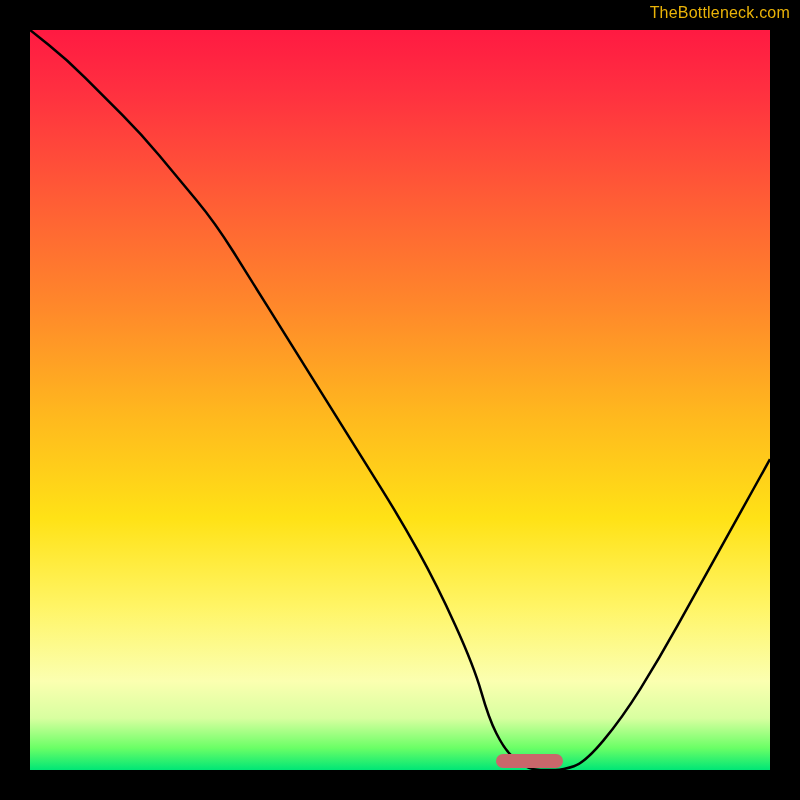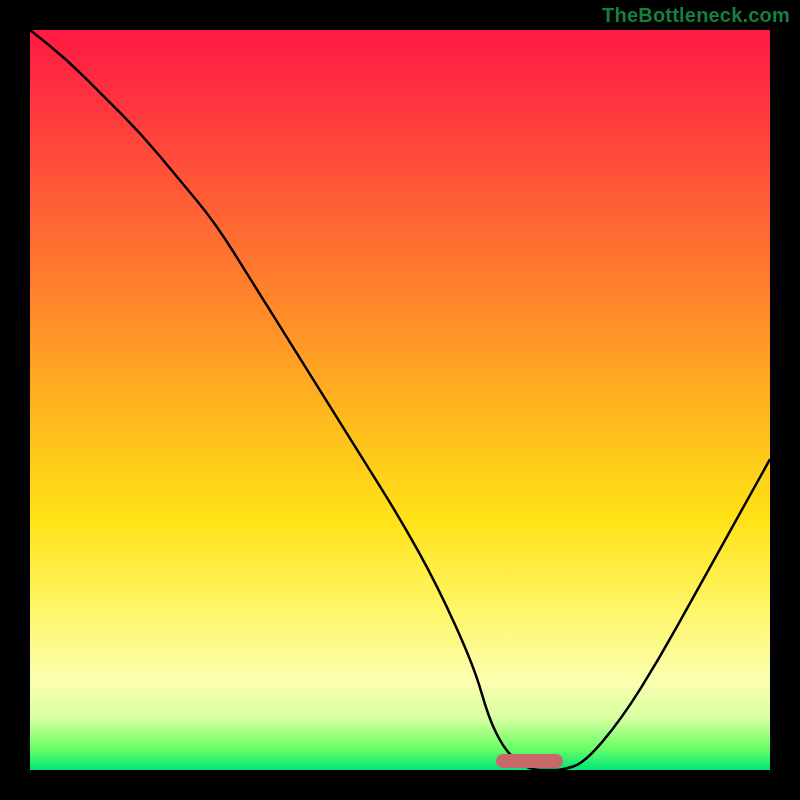--- a/index.html
+++ b/index.html
@@ -14,23 +14,23 @@
   .frame {
     position: relative;
     width: 800px;
     height: 800px;
     background: #000;
   }
   .watermark {
     position: absolute;
     top: 4px;
     right: 10px;
-    color: #15803d;
-    font-size: 20px;
-    font-weight: 700;
+    color: #eab308;
+    font-size: 16px;
+    font-weight: 400;
     letter-spacing: 0.2px;
     user-select: none;
   }
   
   .plot {
     position: absolute;
     left: 30px;
     top: 30px;
     width: 740px;
     height: 740px;

